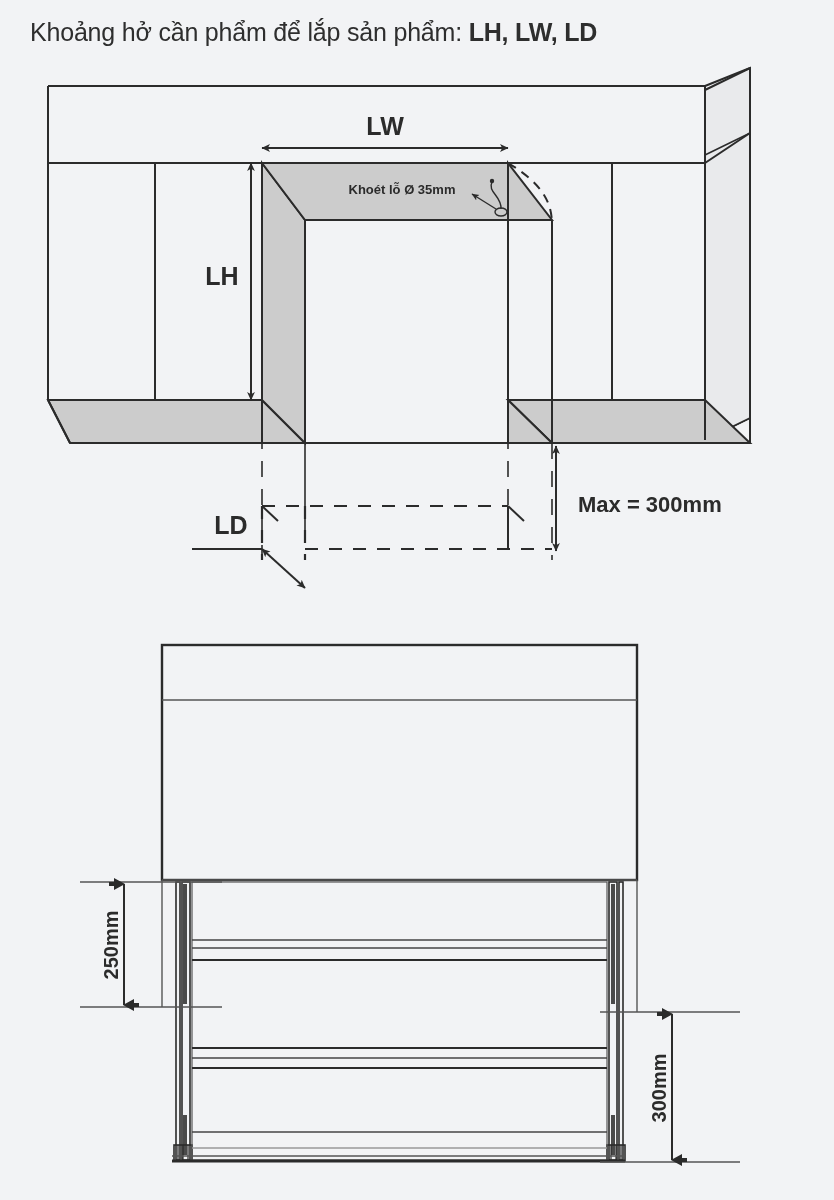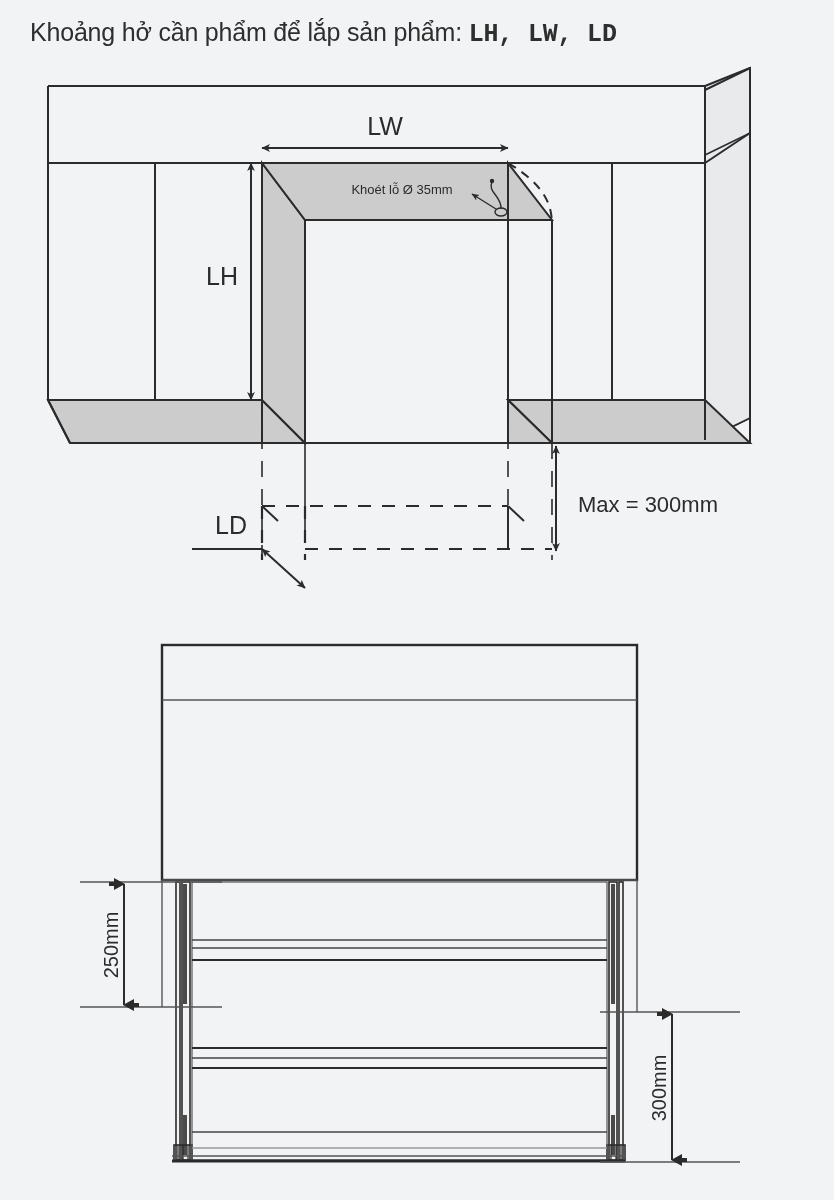--- a/index.html
+++ b/index.html
@@ -24,26 +24,26 @@
     position: absolute;
     left: 30px;
     top: 18px;
     font-size: 25px;
     letter-spacing: -0.2px;
     color: #2e2e2e;
     white-space: nowrap;
   }
   .title .bold {
     font-weight: bold;
-    font-family: Liberation Mono, monospace;
   }
   .fig {
     position: absolute;
     left: 0;
     top: 0;
+    font-weight: bold;
   }
   svg { display: block; overflow: visible; }
   .dimtext {
     font-family: "Liberation Sans", sans-serif;
     fill: #2b2b2b;
   }
 </style>
 </head>
 <body>
 

